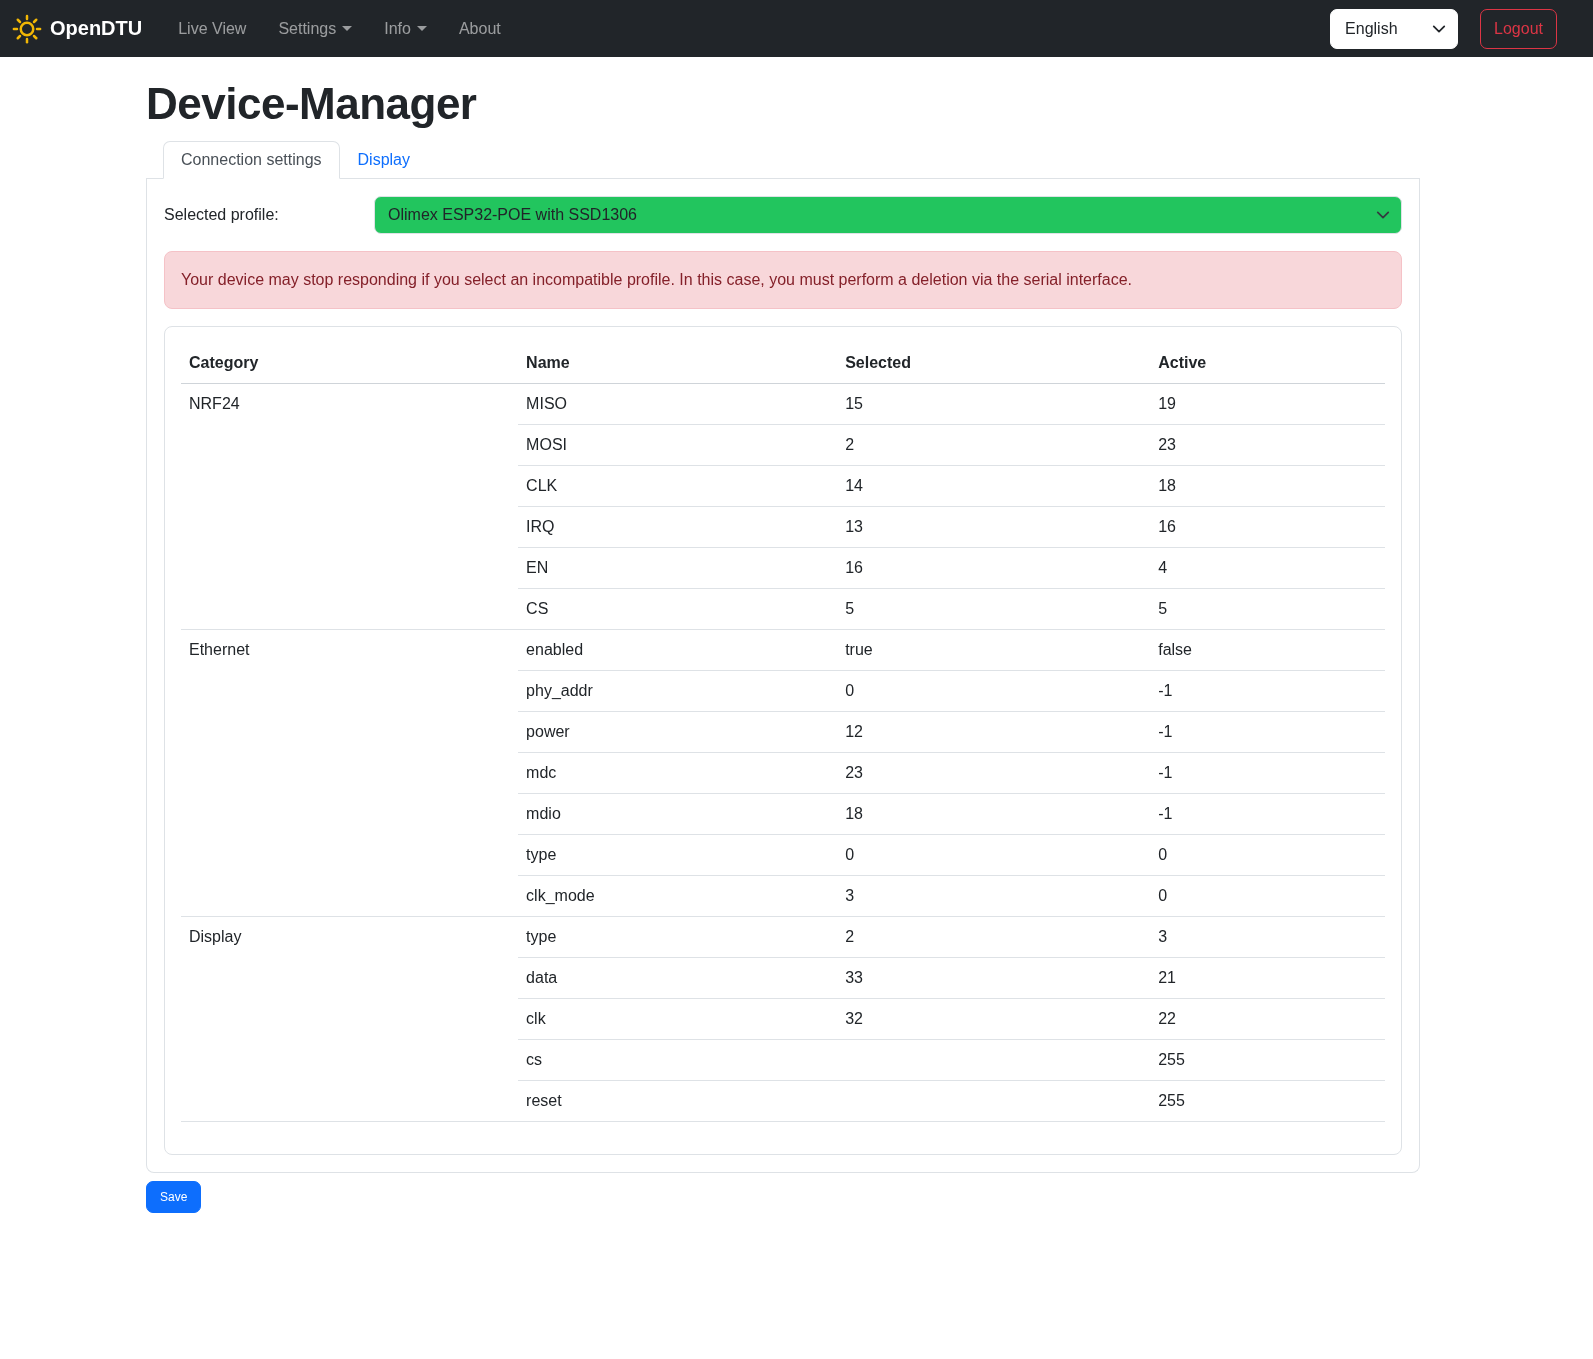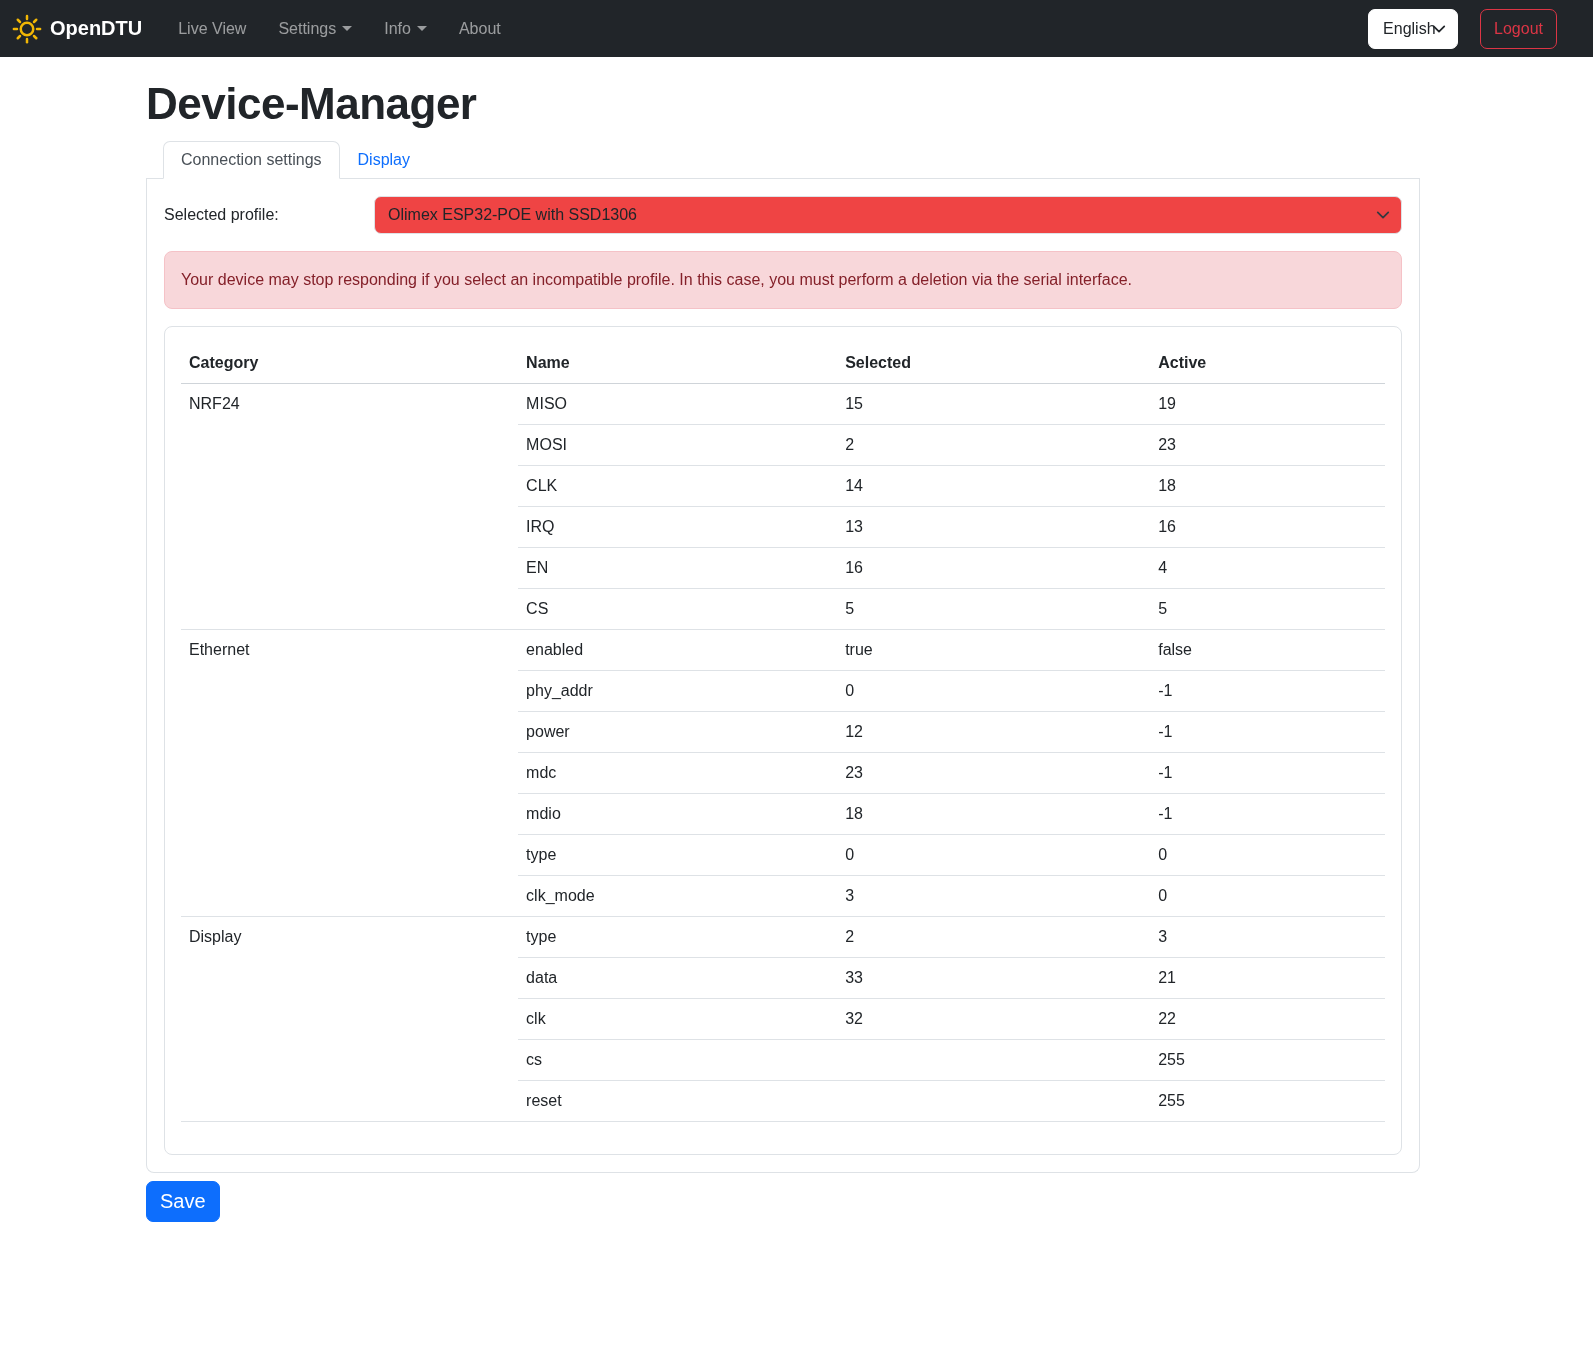--- a/index.html
+++ b/index.html
@@ -59,21 +59,21 @@
     border-top:5px solid rgba(255,255,255,0.55);
     display:inline-block;
   }
   .nav-spacer{flex:1;}
   .lang-select{
     position:relative;
     background:#ffffff;
     border:1px solid #ffffff;
     border-radius:7px;
     height:40px;
-    width:90px;
+    width:128px;
     display:flex;
     align-items:center;
     padding:0 30px 0 14px;
     color:#212529;
     cursor:pointer;
     margin-right:22px;
   }
   .lang-select svg, .profile-select svg{
     position:absolute;
     right:11px;
@@ -142,21 +142,21 @@
   .profile-select{
     position:relative;
     flex:1;
     height:38px;
     border:1px solid #dee2e6;
     border-radius:7px;
     display:flex;
     align-items:center;
     padding:0 32px 0 13px;
     cursor:pointer;
-    background:#ef4444;
+    background:#22c55e;
   }
 
   
   .alert{
     margin-top:17px;
     background:var(--alert-bg);
     border:1px solid var(--alert-border);
     border-radius:8px;
     color:var(--alert-text);
     padding:16px;
@@ -201,21 +201,21 @@
   col.c-name{width:26.5%;}
   col.c-selected{width:26%;}
   col.c-active{width:19.5%;}
 
   
   .save-btn{
     margin-top:8px;
     background:var(--accent);
     border:1px solid var(--accent);
     color:#ffffff;
-    font-size:20px;
+    font-size:12px;
     font-family:inherit;
     border-radius:7px;
     padding:8px 13px;
     cursor:pointer;
   }
 </style>
 </head>
 <body>
 
 <div class="navbar">

